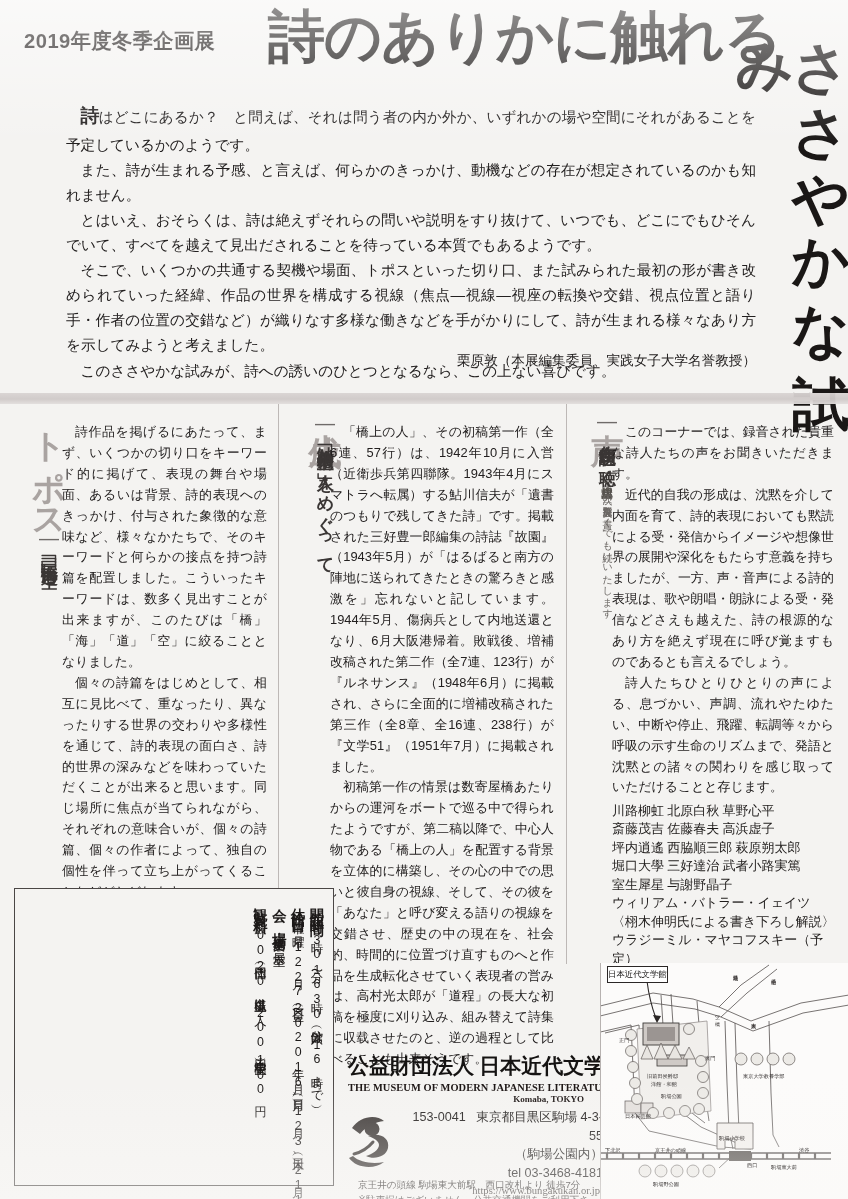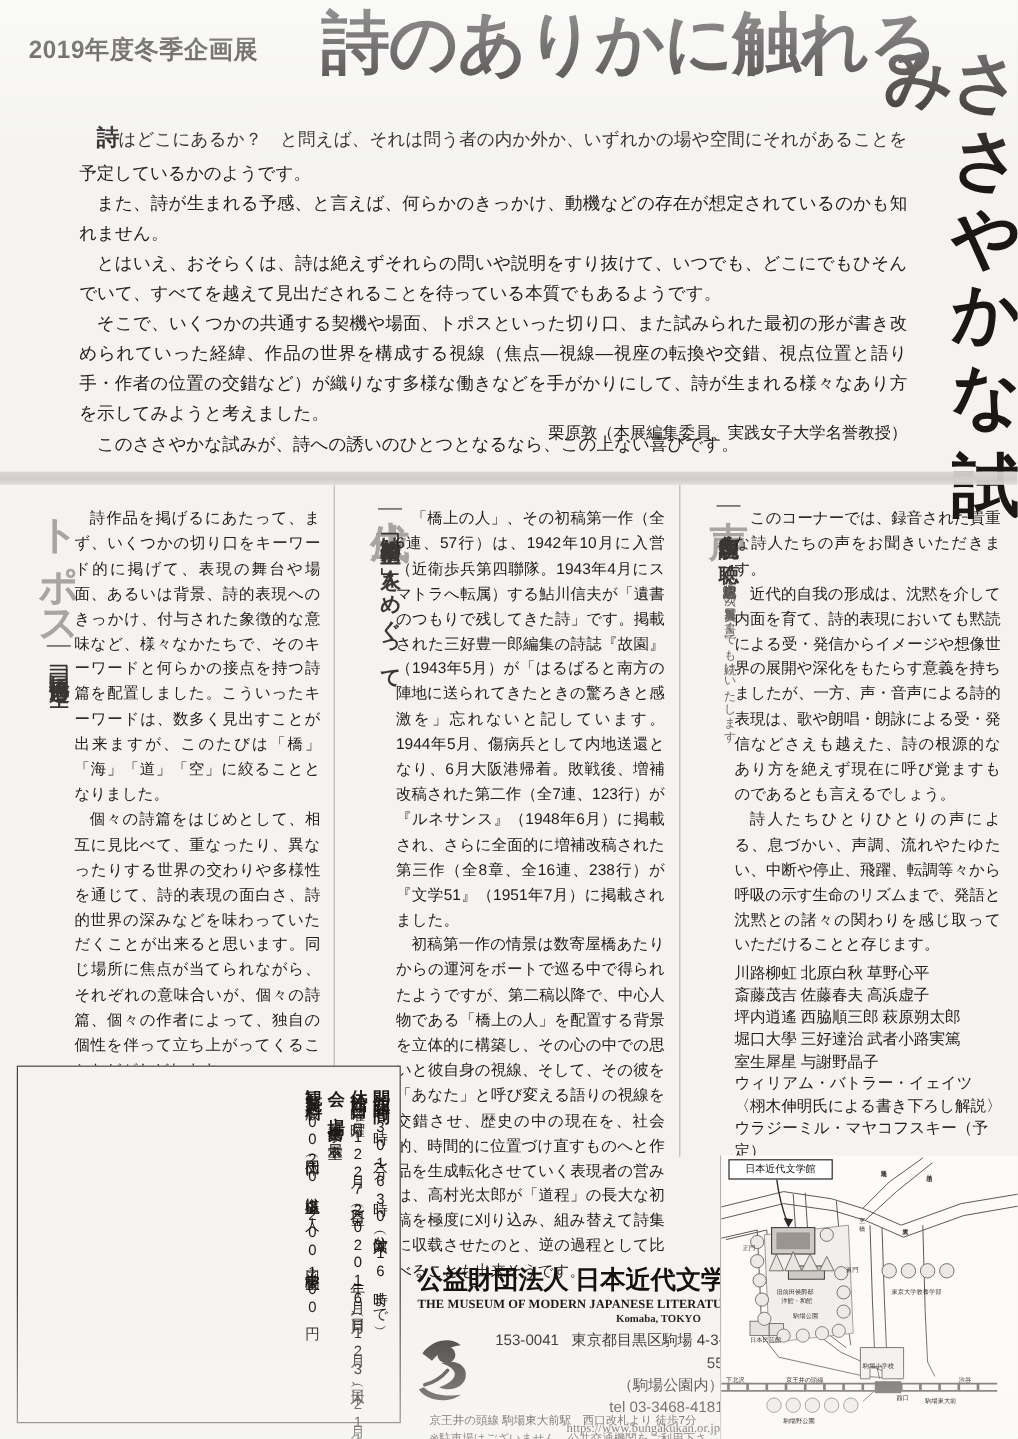--- a/index.html
+++ b/index.html
@@ -174,21 +174,21 @@
 
   
   .mapwrap{
     position:absolute;left:600px;top:963px;width:248px;height:236px;
     background:#fbfaf9;border-left:1px solid #b7b2b0;
     overflow:hidden;
   }
   .map-callout{
     position:absolute;left:6px;top:3px;
     border:1px solid #2b2726;background:#fff;
-    font-size:8.4px;padding:2px 13px;color:#141211;white-space:nowrap;
+    font-size:8.4px;padding:2px 0;color:#141211;white-space:nowrap;
     z-index:5;
   }
   .map-lab{position:absolute;font-size:5.2px;color:#3a3635;white-space:nowrap;z-index:4;}
   .map-lab-v{
     position:absolute;font-size:5.2px;color:#3a3635;white-space:nowrap;z-index:4;
     writing-mode:vertical-rl;text-orientation:upright;
   }
 </style>
 </head>
 <body>

